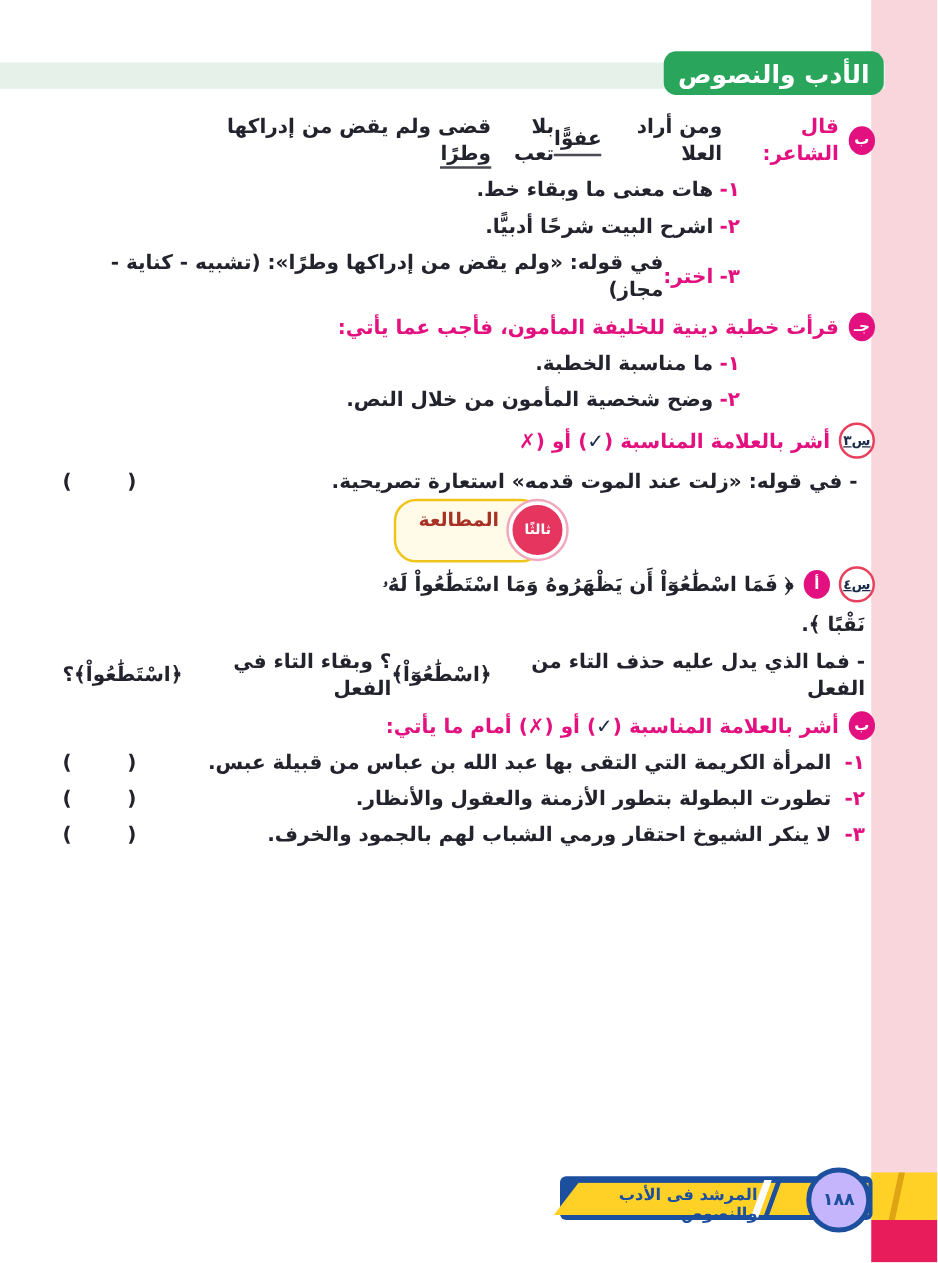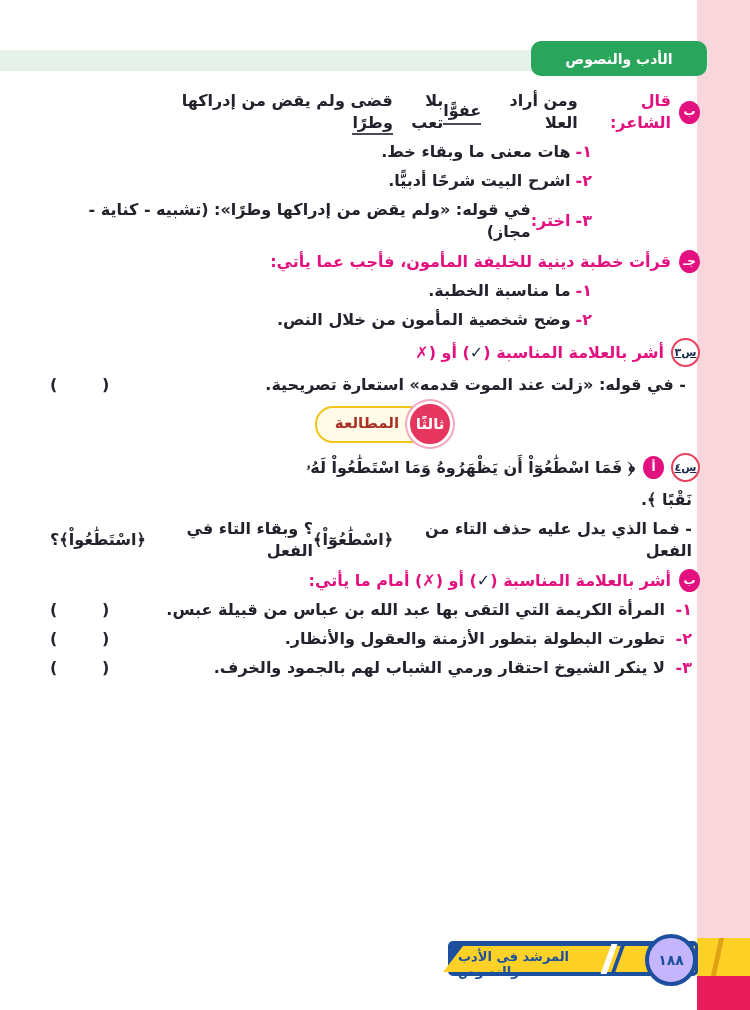--- a/index.html
+++ b/index.html
@@ -7,21 +7,21 @@
         font-family:"DejaVu Sans",sans-serif;font-weight:bold;color:#23232e;direction:rtl;}
   
   .strip-pink{position:absolute;right:0;top:0;width:53px;height:940px;background:#F9D5DC;}
   .strip-yellow{position:absolute;right:0;top:938px;width:53px;height:38px;background:#FFD126;}
   .strip-fold{position:absolute;right:30px;top:938px;width:5px;height:38px;background:#DFA414;transform:skewX(-12deg);}
   .strip-crimson{position:absolute;right:0;top:976px;width:53px;height:34px;background:#E91C5B;}
   
   .green-band{position:absolute;left:0;top:50px;width:708px;height:21px;background:#E6F1E9;}
   .subject-badge{position:absolute;right:43px;top:41px;width:176px;height:35px;background:#29A55C;
         border-radius:10px;color:#fff;display:flex;align-items:center;justify-content:center;
-        font-size:14px;letter-spacing:0.5px;}
+        font-size:20px;letter-spacing:0.5px;}
   
   .content{position:absolute;top:90px;right:50px;width:650px;font-size:16px;line-height:22px;}
   .row{display:flex;align-items:center;margin-bottom:7px;min-height:22px;}
   .row.space{justify-content:space-between;}
   .poem{padding-left:105px;}
   .indent{padding-right:108px;}
   .flush{padding-right:14px;}
   .tiny-indent{padding-right:8px;}
   .pink{color:#E3117F;}
   .num{color:#E3117F;margin-left:5px;white-space:nowrap;}
@@ -30,31 +30,31 @@
   .q-badge{width:25px;height:25px;border-radius:50%;background:#fff;border:2px solid #E8415E;color:#1B2A4A;
         font-size:11px;display:flex;align-items:center;justify-content:center;margin-left:7px;flex:0 0 auto;text-decoration:underline;}
   .u{border-bottom:2px solid #4a4a55;padding-bottom:1px;}
   .check{color:#1B2A4A;}
   .cross{color:#E3117F;font-style:italic;}
   .slot{white-space:pre;color:#23232e;}
   .dark{color:#23232e;}
   
   .reading-heading{display:flex;justify-content:center;align-items:center;height:42px;margin:6px 0 8px 0;}
   .reading-pill{position:relative;background:#FFFBE8;border:2px solid #F0C419;border-radius:18px;
-        padding:4px 34px 7px 18px;color:#A93226;font-size:15px;}
+        padding:4px 34px 21px 18px;color:#A93226;font-size:15px;}
   .reading-ordinal{position:absolute;left:auto;right:-20px;top:50%;transform:translateY(-50%);
         width:40px;height:40px;border-radius:50%;background:#E6365F;border:3px solid #fff;
-        box-shadow:0 0 0 2px #F2A7BC;color:#fff;font-size:15px;display:flex;align-items:center;justify-content:center;}
+        box-shadow:0 0 0 2px #F2A7BC;color:#fff;font-size:11px;display:flex;align-items:center;justify-content:center;}
   
   .footer-band{position:absolute;left:448px;top:941px;width:250px;height:35px;background:#1C4F9E;border-radius:5px;}
   .footer-ribbon{position:absolute;left:443px;top:946px;width:252px;height:26px;background:#FFD126;
         clip-path:polygon(20px 0,100% 0,100% 100%,0 100%);}
   .footer-sep-white{position:absolute;left:606px;top:944px;width:6px;height:30px;background:#ffffff;transform:skewX(-20deg);}
   .footer-sep-blue{position:absolute;left:616px;top:944px;width:4px;height:30px;background:#1C4F9E;transform:skewX(-20deg);}
-  .footer-title{position:absolute;left:458px;top:949px;width:148px;text-align:left;color:#1C4F9E;font-size:13px;}
+  .footer-title{position:absolute;left:458px;top:949px;width:148px;text-align:right;color:#1C4F9E;font-size:13px;}
   .footer-circle{position:absolute;left:645px;top:934px;width:44px;height:44px;border-radius:50%;background:#c4b5fd;
         border:4px solid #1C4F9E;color:#1C4F9E;font-size:14px;display:flex;align-items:center;justify-content:center;}
 </style>
 </head>
 <body>
 
 <div class="page">
 
   <div class="strip-pink"></div>
   <div class="strip-yellow"></div>

